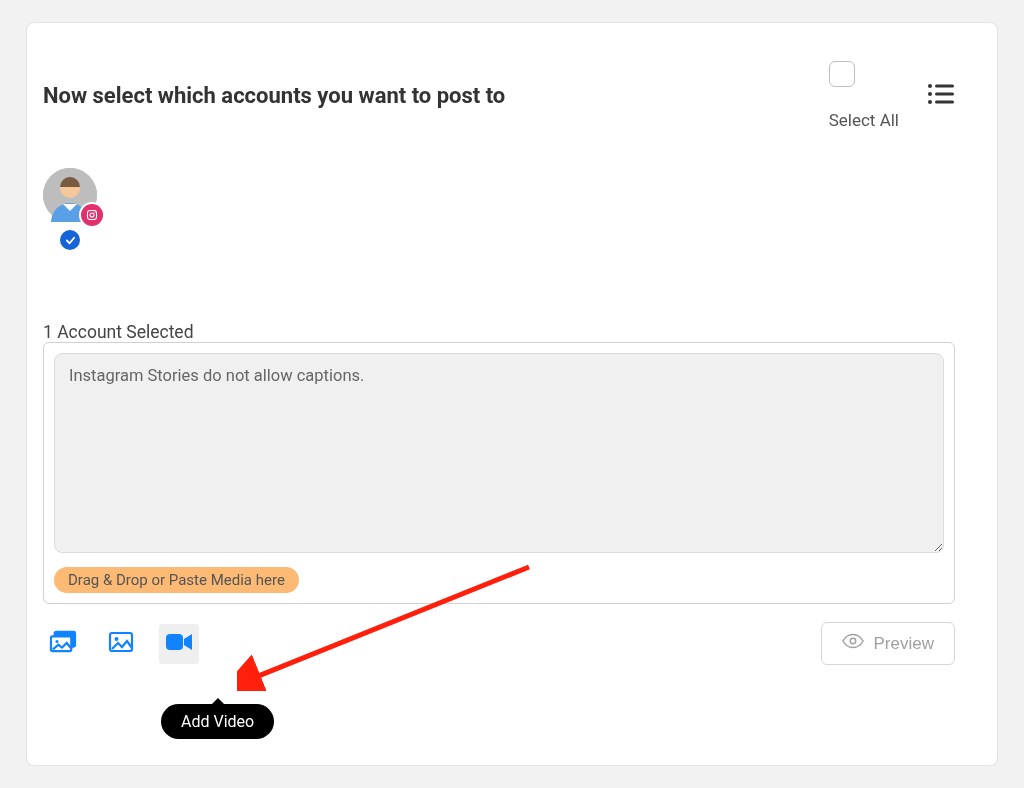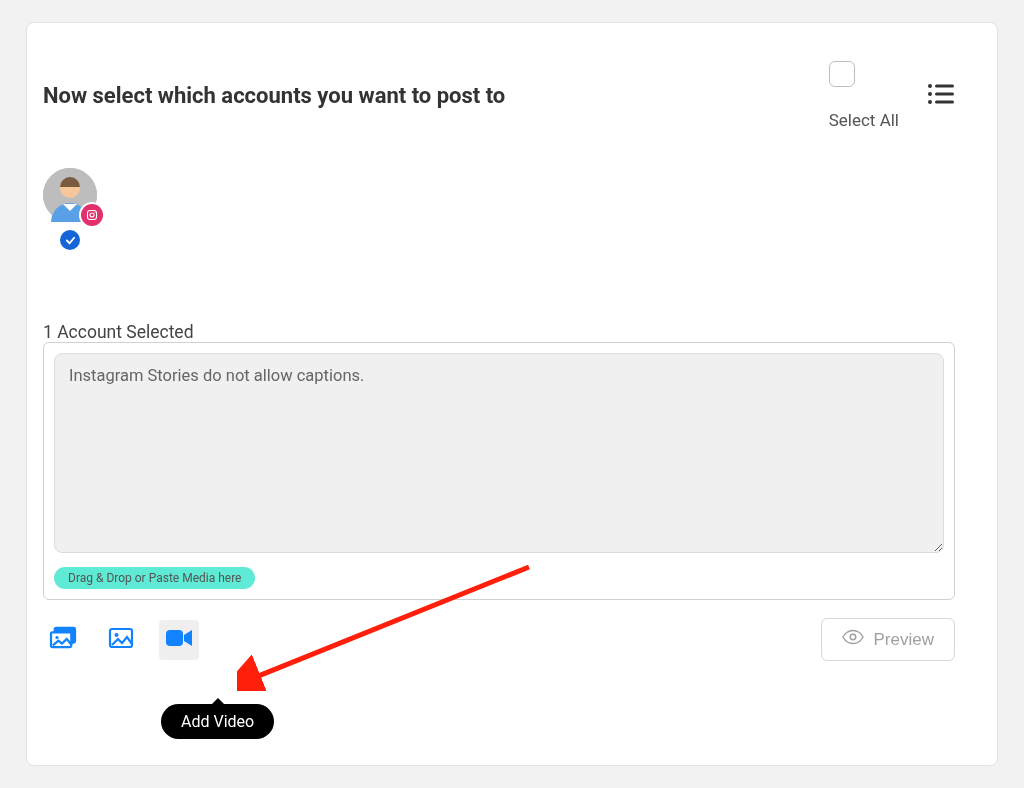--- a/index.html
+++ b/index.html
@@ -108,24 +108,24 @@
       border-radius: 8px;
       padding: 12px 14px;
       font-size: 16.5px;
       color: #555;
       font-family: inherit;
     }
     .desc-textarea::placeholder { color: #666; }
     .drag-pill {
       display: inline-block;
       margin-top: 10px;
-      background: #5eead4;
+      background: #fdba74;
       border-radius: 14px;
       padding: 4px 14px;
-      font-size: 12px;
+      font-size: 15px;
       color: #555;
     }
 
     .toolbar-row {
       display: flex;
       align-items: center;
       justify-content: space-between;
       margin-top: 18px;
     }
     .toolbar-left { display: flex; align-items: center; gap: 18px; }

